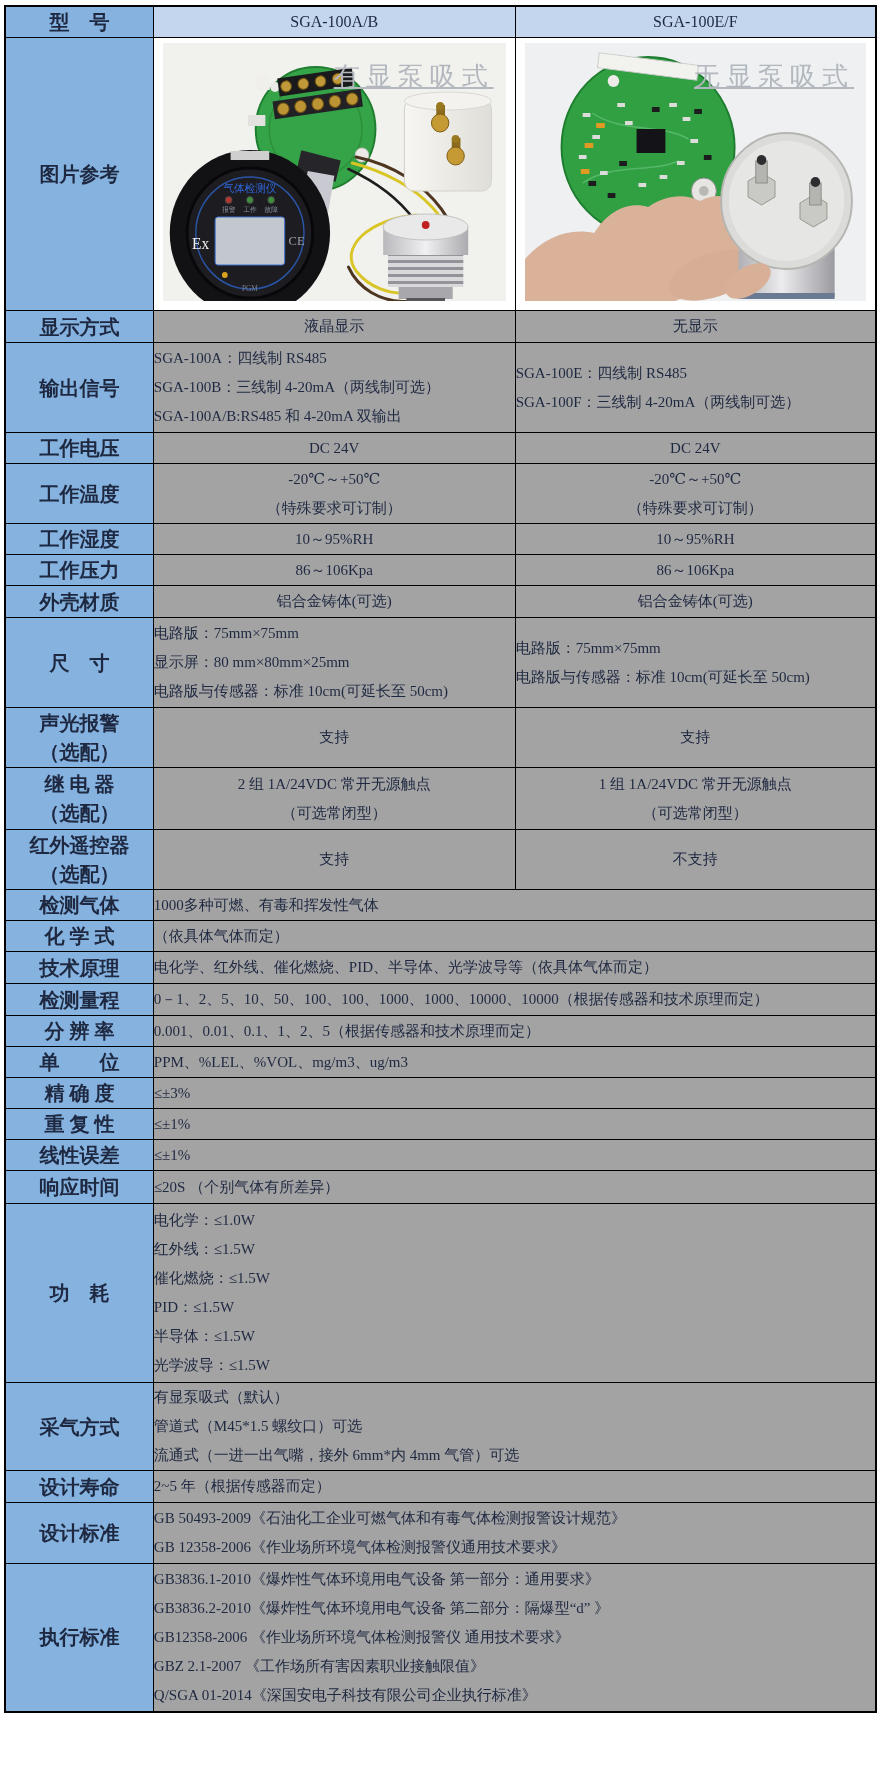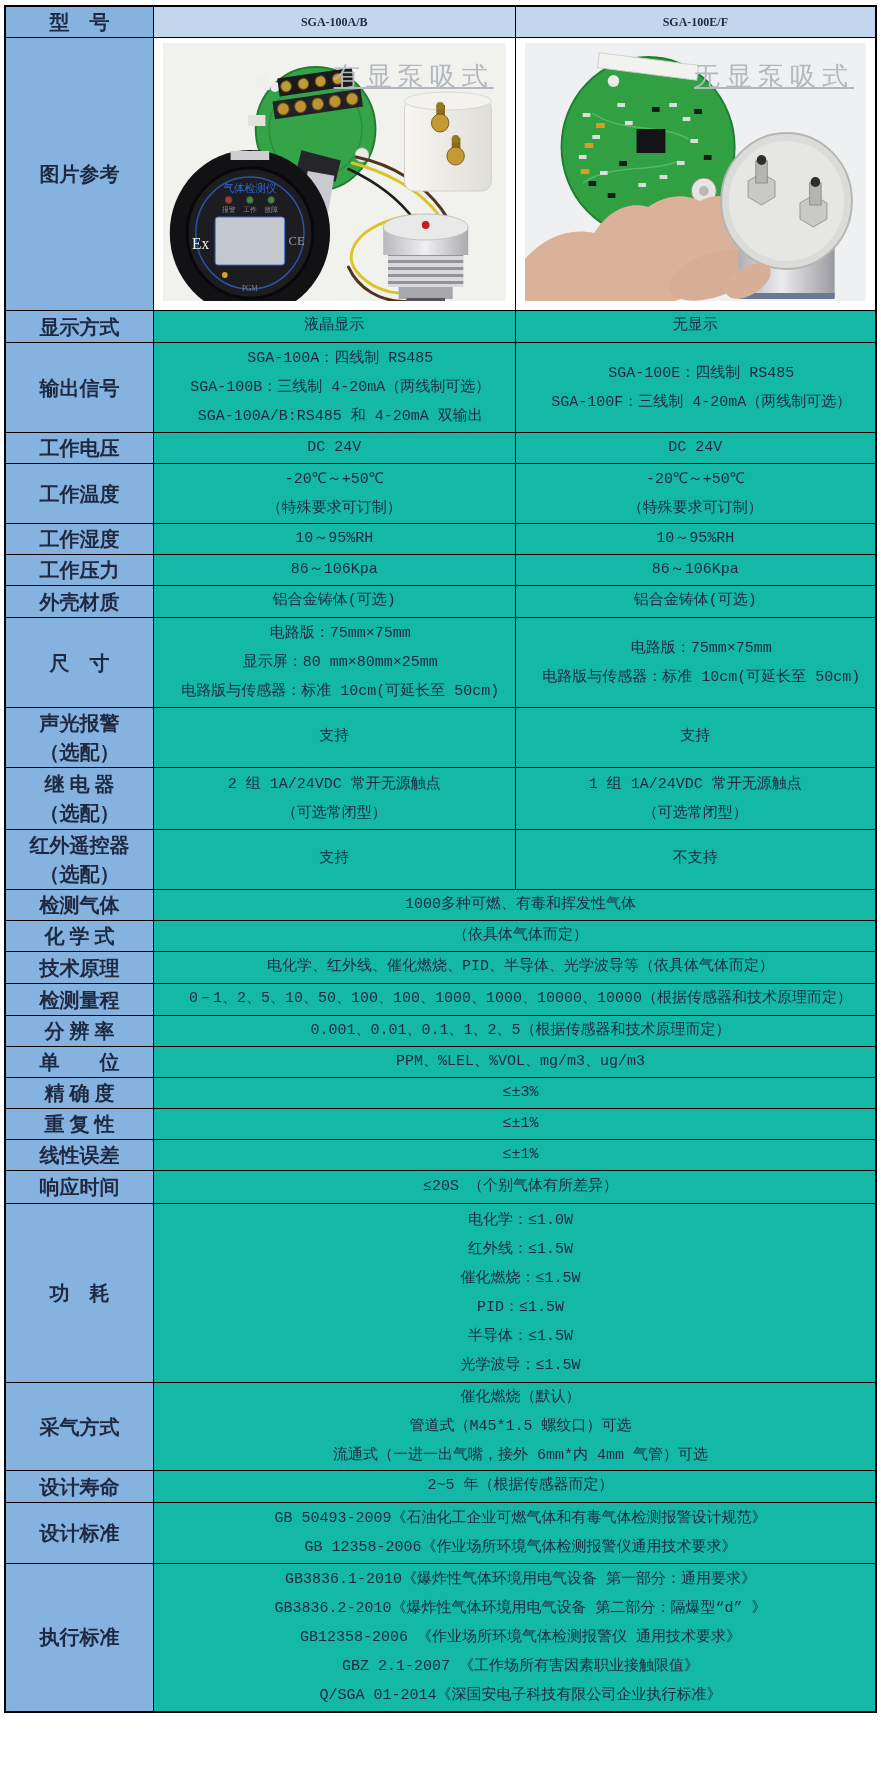--- a/index.html
+++ b/index.html
@@ -1,23 +1,23 @@
 <!DOCTYPE html>
 <html><head>
 <meta charset="utf-8">
 <style>
   * { margin:0; padding:0; box-sizing:border-box; }
   html,body { width:881px; background:#ffffff; }
   body { height:1768px; position:relative; font-family:"Liberation Serif","DejaVu Serif",serif; color:#1E2840; }
   table.spec { position:absolute; left:4px; top:5px; width:873px; border-collapse:collapse; table-layout:fixed; border:2px solid #000; }
   td { border:1.5px solid #000; font-size:15px; text-align:center; vertical-align:middle; overflow:hidden; line-height:1.5; }
   td.lbl { background:#85B2DF; font-weight:bold; font-size:20px; }
-  td.hd  { background:#C3D6EE; font-weight:bold; font-size:12px; }
-  td.val { background:#14b8a6;font-family:Liberation Mono, monospace; }
-  td.al  { text-align:center; padding-left:12px; }
+  td.hd  { background:#C3D6EE; font-weight:normal; font-size:16px; }
+  td.val { background:#a3a3a3; }
+  td.al  { text-align:left; }
   .ln { line-height:29px; white-space:nowrap; }
   td.photo { background:#ffffff; padding:5px 9px 9px 9px; }
   .ph { position:relative; height:258px; width:100%; background:#f1f1ee; }
   .ph svg { position:absolute; left:0; top:0; width:100%; height:100%; }
   .wm { position:absolute; top:14px; right:12px; font-size:26px; letter-spacing:6px; color:#B3B8BF; white-space:nowrap;text-decoration:underline; }
 </style>
 </head>
 <body>
 
 <table class="spec">
@@ -359,21 +359,21 @@
       <div class="ln">催化燃烧：≤1.5W</div>
       <div class="ln">PID：≤1.5W</div>
       <div class="ln">半导体：≤1.5W</div>
       <div class="ln">光学波导：≤1.5W</div>
     </td>
   </tr>
 
   <tr style="height:88px">
     <td class="lbl">采气方式</td>
     <td class="val al" colspan="2">
-      <div class="ln">催化燃烧（默认）</div>
+      <div class="ln">有显泵吸式（默认）</div>
       <div class="ln">管道式（M45*1.5 螺纹口）可选</div>
       <div class="ln">流通式（一进一出气嘴，接外 6mm*内 4mm 气管）可选</div>
     </td>
   </tr>
 
   <tr style="height:32px">
     <td class="lbl">设计寿命</td>
     <td class="val al" colspan="2">2~5 年（根据传感器而定）</td>
   </tr>
 

